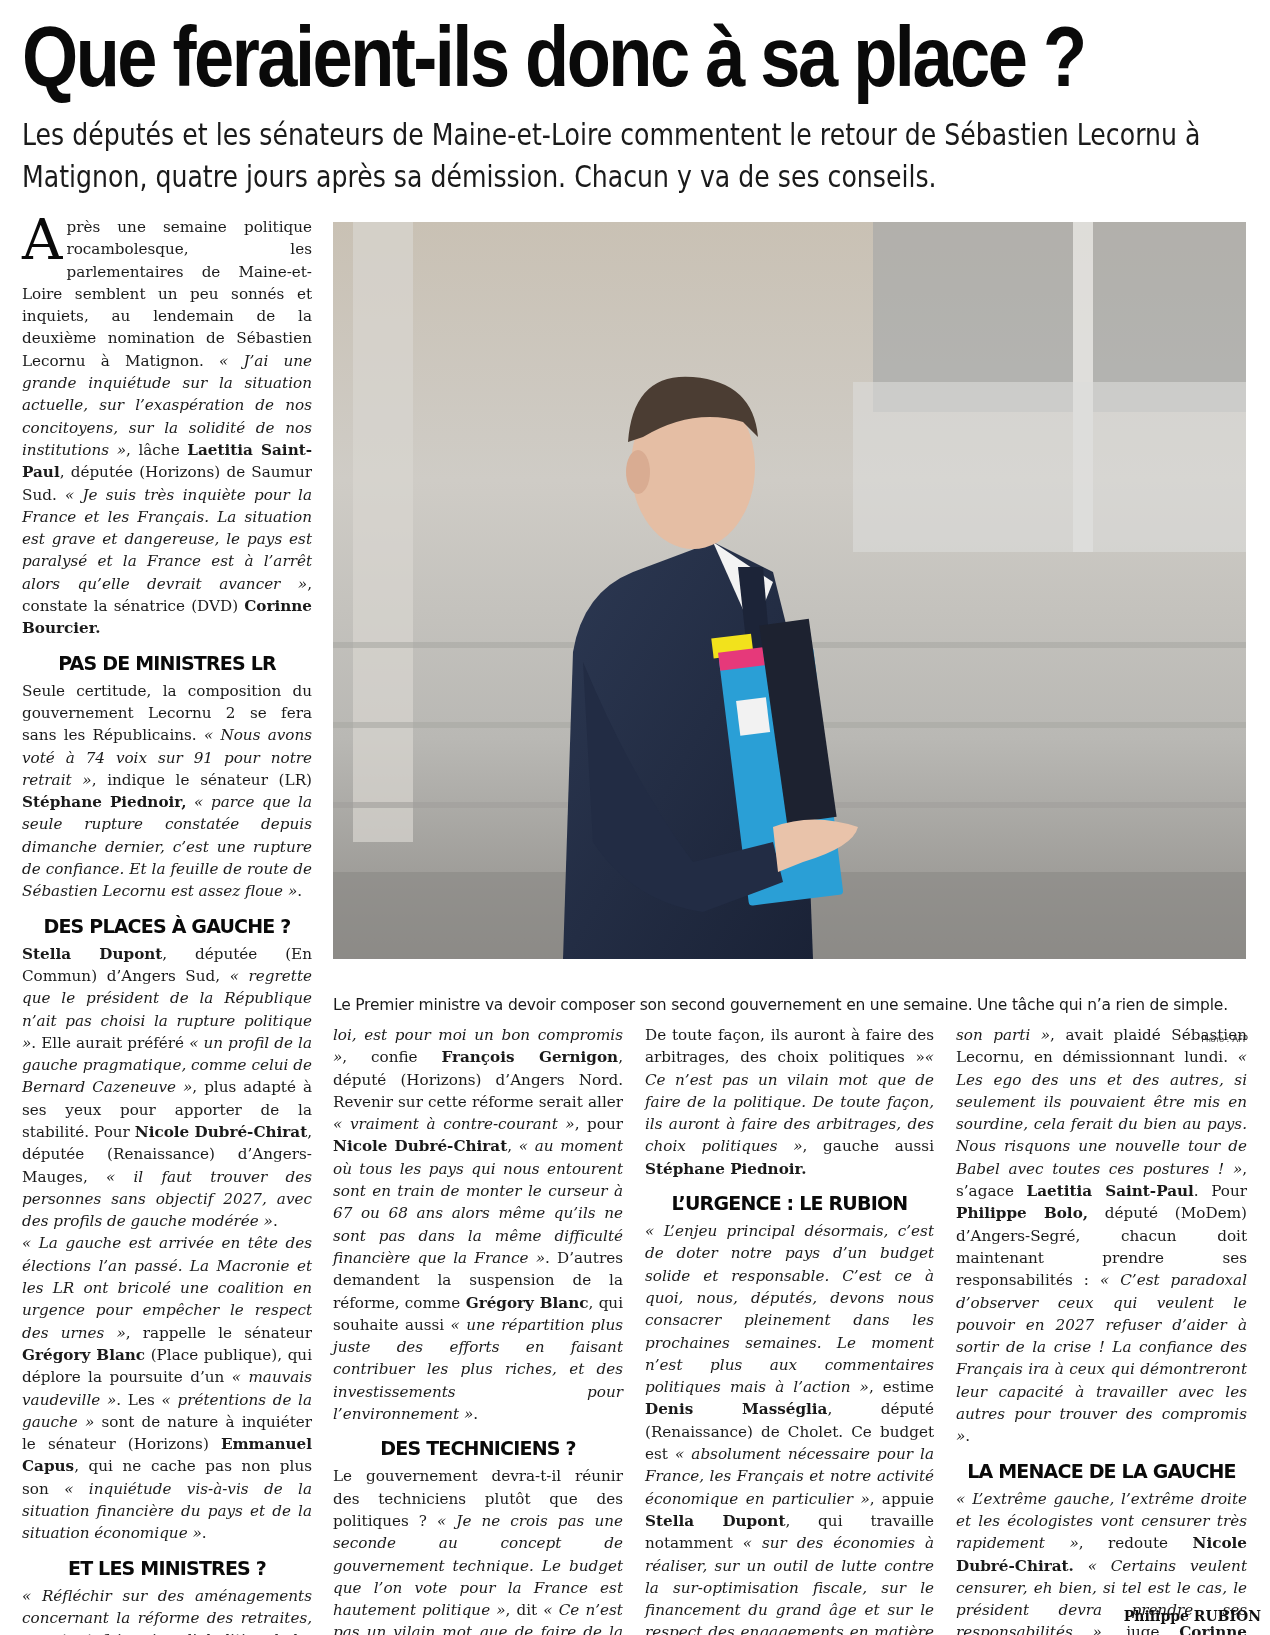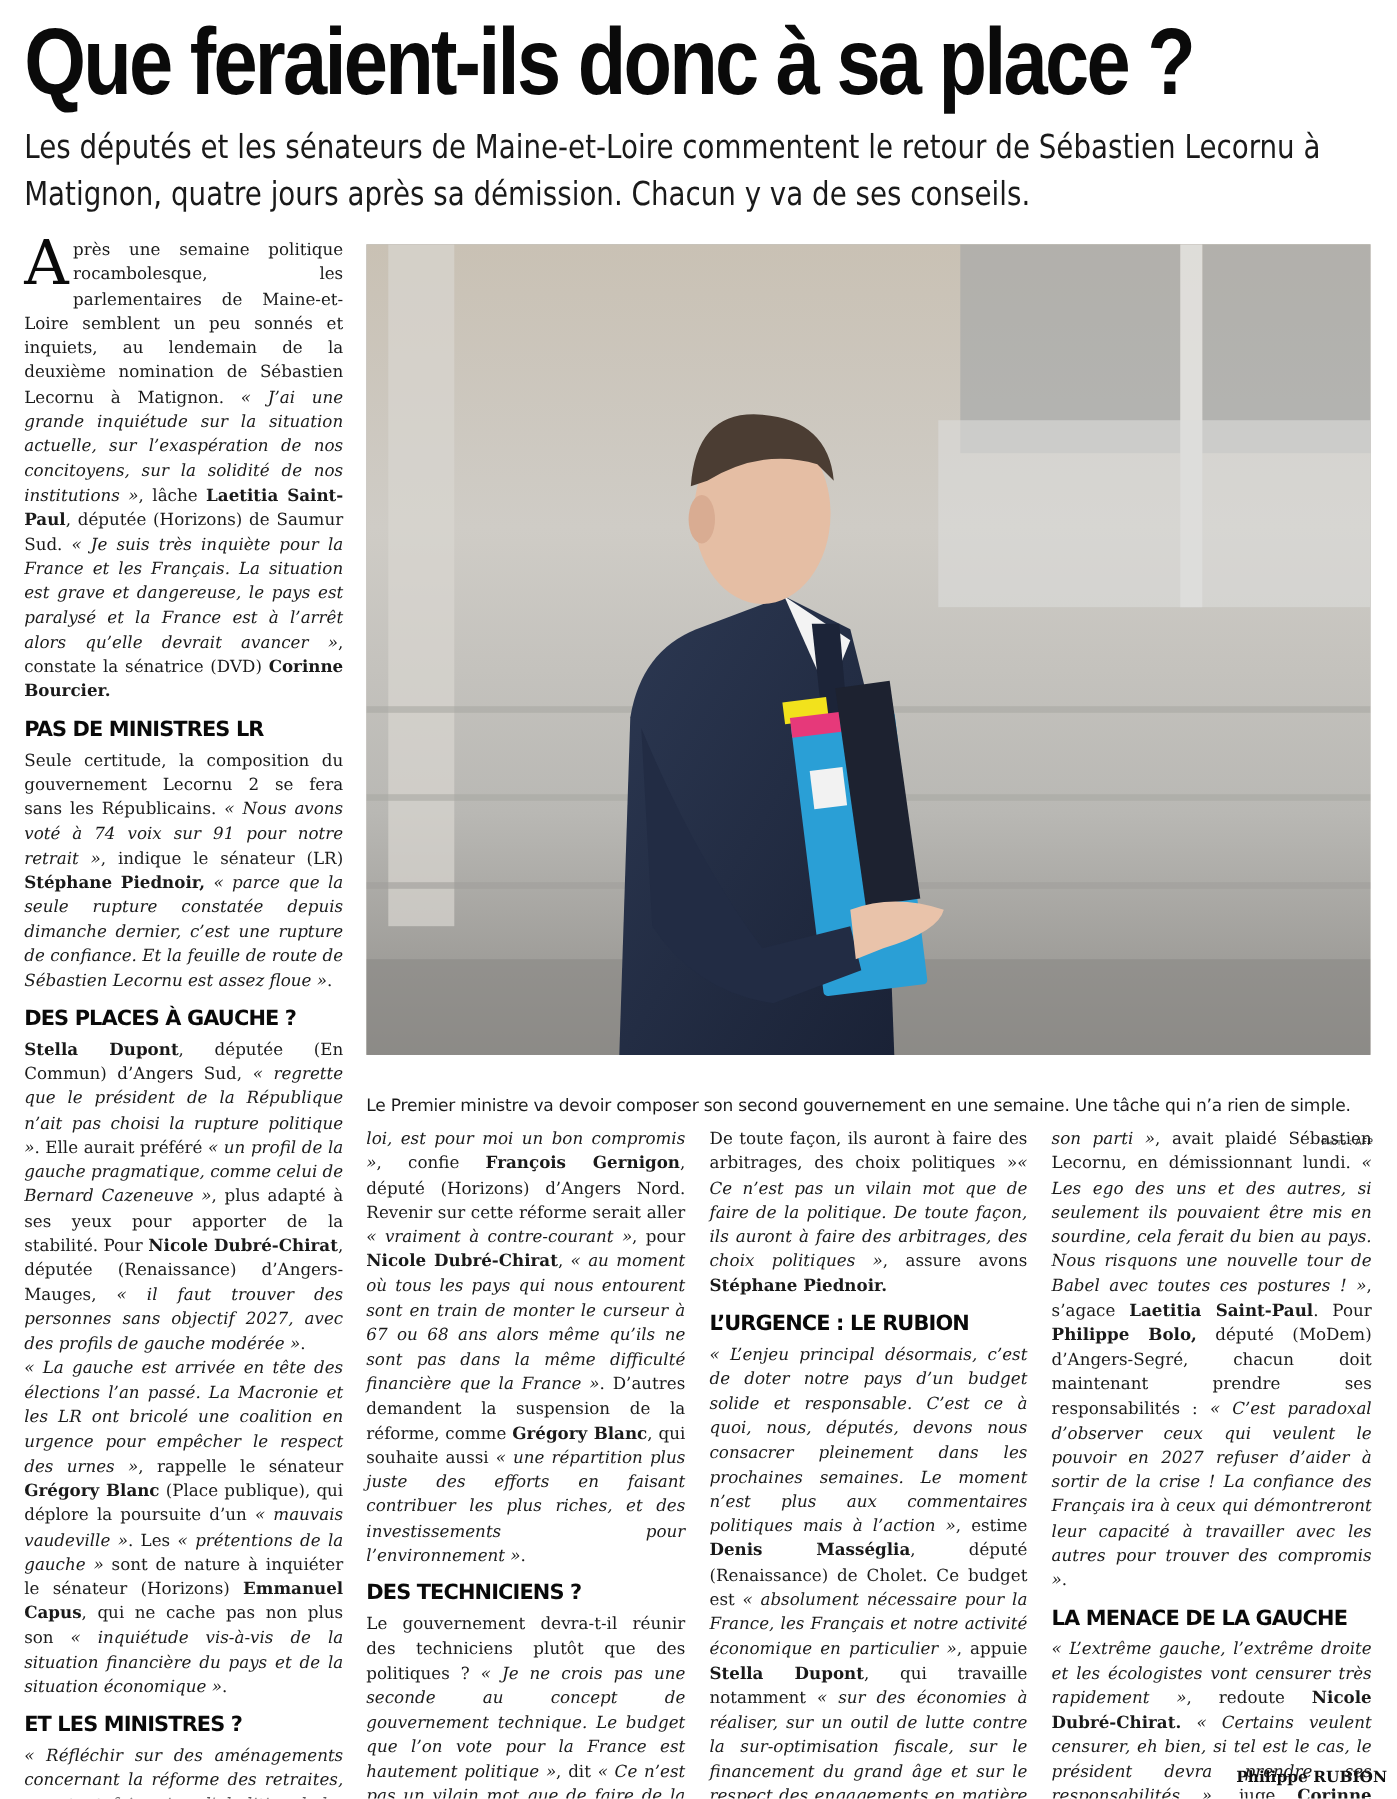--- a/index.html
+++ b/index.html
@@ -20,21 +20,21 @@
     position: absolute; font-family: "DejaVu Serif", serif;
     font-size: 15.2px; line-height: 22.3px; text-align: justify;
     hyphens: manual; color: #1a1a1a;
   }
   .col p { margin: 0; }
   .col em, .col i { }
   .col b { font-weight: bold; }
   .col h3 {
     margin: 10px 0 4px 0; font-family: "DejaVu Sans", sans-serif;
     font-weight: bold; font-size: 19px; line-height: 26px; letter-spacing: -0.8px;
-    text-align: left; color: #0a0a0a;
+    text-align: center; color: #0a0a0a;
   }
   #col1 { left: 22px; top: 216px; width: 290px; }
   #col2 { left: 333px; top: 1024px; width: 290px; }
   #col3 { left: 645px; top: 1024px; width: 289px; }
   #col4 { left: 956px; top: 1024px; width: 291px; }
   .dropcap {
     float: left; font-family: "DejaVu Serif", serif; font-size: 56px;
     line-height: 44px; margin: 2px 4px 0 0; color: #0a0a0a;
   }
   .photo {
@@ -121,21 +121,21 @@
   <p><i>« Réfléchir sur des aménagements concernant la réforme des retraites, sans toutefois exiger l’abolition de la</i></p>
 </div>
 
 <div class="col" id="col2">
   <p><i>loi, est pour moi un bon compromis »</i><span>, confie </span><b>François Gernigon</b><span>, député (Horizons) d’Angers Nord. Revenir sur cette réforme serait aller </span><i>« vraiment à contre-courant »</i><span>, pour </span><b>Nicole Dubré-Chirat</b><span>, </span><i>« au moment où tous les pays qui nous entourent sont en train de monter le curseur à 67 ou 68 ans alors même qu’ils ne sont pas dans la même difficulté financière que la France »</i><span>. D’autres demandent la suspension de la réforme, comme </span><b>Grégory Blanc</b><span>, qui souhaite aussi </span><i>« une répartition plus juste des efforts en faisant contribuer les plus riches, et des investissements pour l’environnement »</i><span>.</span></p>
   <h3>DES TECHNICIENS ?</h3>
   <p><span>Le gouvernement devra-t-il réunir des techniciens plutôt que des politiques ? </span><i>« Je ne crois pas une seconde au concept de gouvernement technique. Le budget que l’on vote pour la France est hautement politique »</i><span>, dit </span><i>« Ce n’est pas un vilain mot que de faire de la politique.</i></p>
 </div>
 
 <div class="col" id="col3">
-  <p><span>De toute façon, ils auront à faire des arbitrages, des choix politiques »</span><i>« Ce n’est pas un vilain mot que de faire de la politique. De toute façon, ils auront à faire des arbitrages, des choix politiques »</i><span>, assure avons </span><b>Stéphane Piednoir.</b></p>
+  <p><span>De toute façon, ils auront à faire des arbitrages, des choix politiques »</span><i>« Ce n’est pas un vilain mot que de faire de la politique. De toute façon, ils auront à faire des arbitrages, des choix politiques »</i><span>, gauche aussi </span><b>Stéphane Piednoir.</b></p>
   <h3>L’URGENCE : LE RUBION</h3>
   <p><i>« L’enjeu principal désormais, c’est de doter notre pays d’un budget solide et responsable. C’est ce à quoi, nous, députés, devons nous consacrer pleinement dans les prochaines semaines. Le moment n’est plus aux commentaires politiques mais à l’action »</i><span>, estime </span><b>Denis Masséglia</b><span>, député (Renaissance) de Cholet. Ce budget est </span><i>« absolument nécessaire pour la France, les Français et notre activité économique en particulier »</i><span>, appuie </span><b>Stella Dupont</b><span>, qui travaille notamment </span><i>« sur des économies à réaliser, sur un outil de lutte contre la sur-optimisation fiscale, sur le financement du grand âge et sur le respect des engagements en matière de transition écologique »</i></p>
 
 </div>
 
 <div class="col" id="col4">
   <p><i>son parti »</i><span>, avait plaidé Sébastien Lecornu, en démissionnant lundi. </span><i>« Les ego des uns et des autres, si seulement ils pouvaient être mis en sourdine, cela ferait du bien au pays. Nous risquons une nouvelle tour de Babel avec toutes ces postures ! »</i><span>, s’agace </span><b>Laetitia Saint-Paul</b><span>. Pour </span><b>Philippe Bolo,</b><span> député (MoDem) d’Angers-Segré, chacun doit maintenant prendre ses responsabilités : </span><i>« C’est paradoxal d’observer ceux qui veulent le pouvoir en 2027 refuser d’aider à sortir de la crise ! La confiance des Français ira à ceux qui démontreront leur capacité à travailler avec les autres pour trouver des compromis »</i><span>.</span></p>
   <h3>LA MENACE DE LA GAUCHE</h3>
   <p><i>« L’extrême gauche, l’extrême droite et les écologistes vont censurer très rapidement »</i><span>, redoute </span><b>Nicole Dubré-Chirat.</b><span> </span><i>« Certains veulent censurer, eh bien, si tel est le cas, le président devra prendre ses responsabilités »</i><span>, juge </span><b>Corinne Bourcier.</b></p>
 </div>

